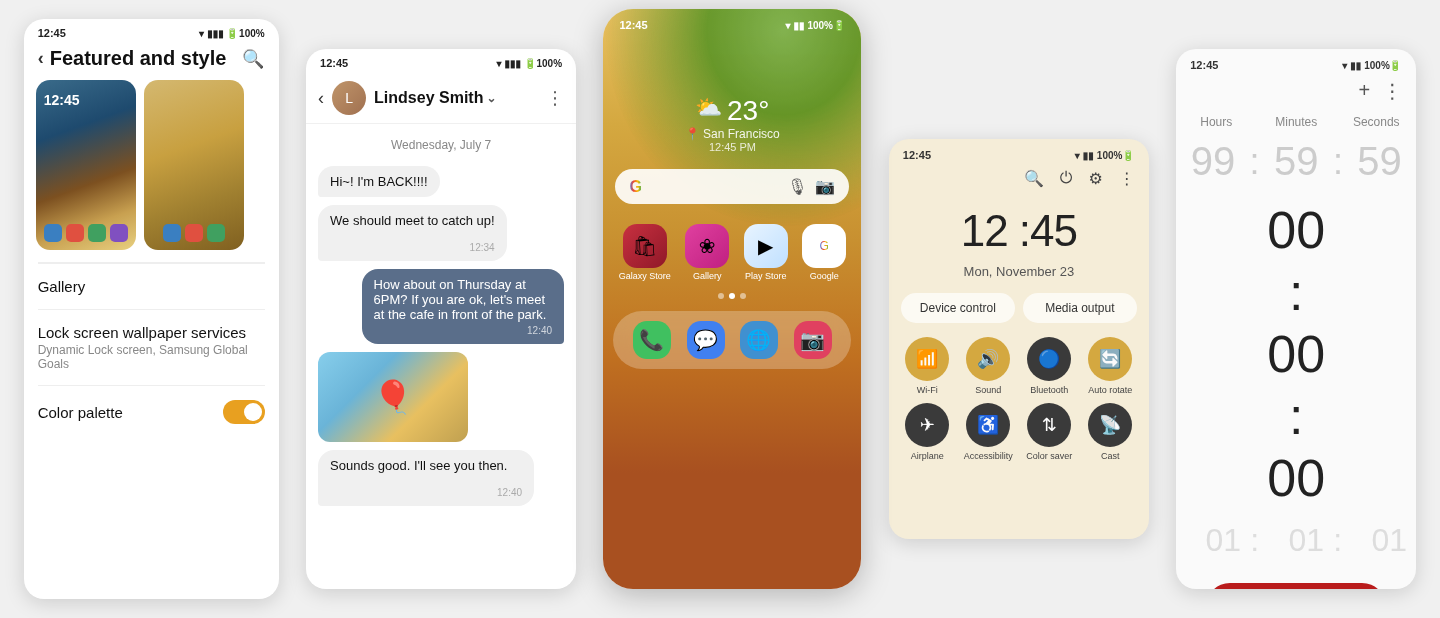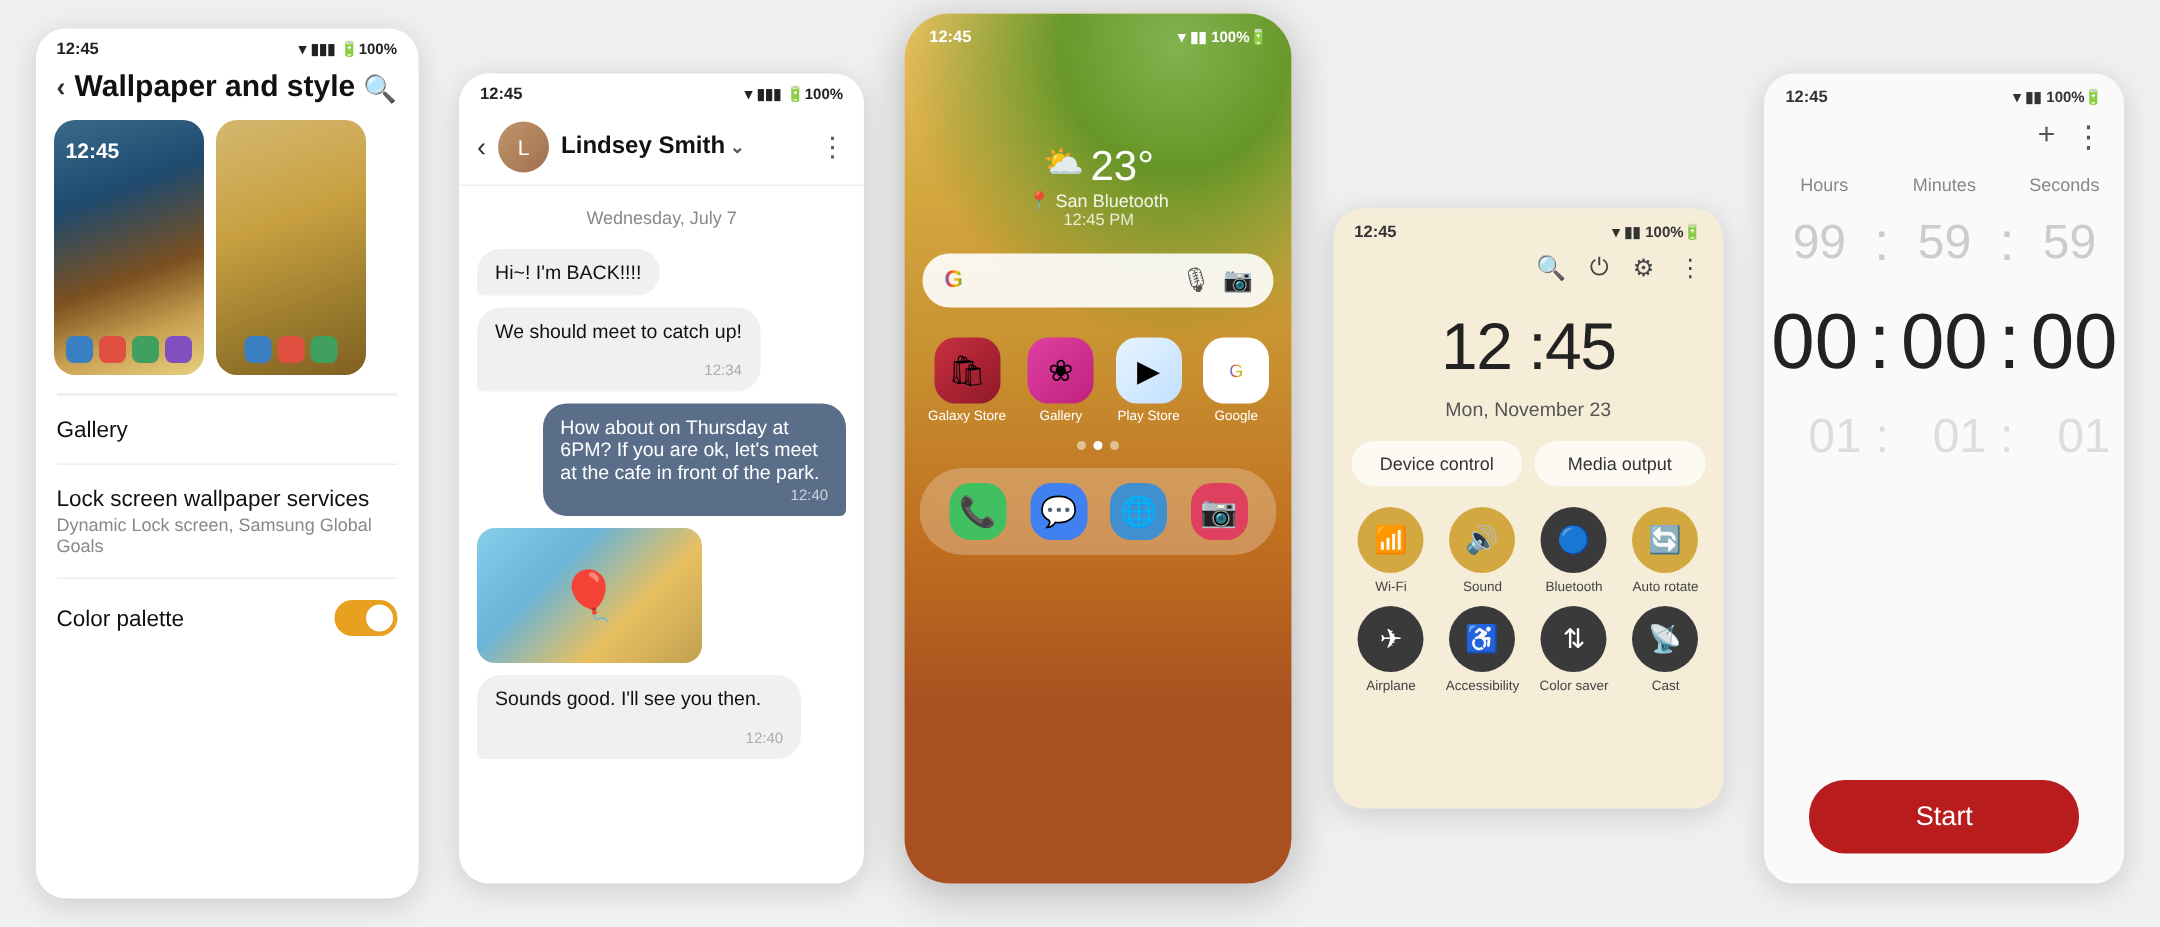--- a/index.html
+++ b/index.html
@@ -501,34 +501,35 @@
       text-align: center;
       flex: 1;
     }
     .timer-values-row {
       display: flex;
       justify-content: space-around;
       align-items: center;
       padding: 6px 0;
     }
     .timer-val {
-      font-size: 32px;
+      font-size: 40px;
       font-weight: 300;
       color: #ccc;
       flex: 1;
       text-align: center;
     }
     .timer-val.dim { color: #ccc; }
     .timer-colon { font-size: 36px; color: #ccc; font-weight: 300; }
     .timer-main-display {
       display: flex;
       justify-content: center;
       align-items: center;
       padding: 10px 0;
       gap: 2px;
+      flex-direction: column;
     }
     .timer-main-val {
       font-size: 52px;
       font-weight: 300;
       color: #222;
       min-width: 68px;
       text-align: center;
     }
     .timer-main-colon {
       font-size: 52px;
@@ -571,21 +572,21 @@
     <span>12:45</span>
     <div class="status-icons">
       <span>▾</span>
       <span>▮▮▮</span>
       <span>🔋100%</span>
     </div>
   </div>
   <div class="wallpaper-header">
     <div class="wallpaper-title">
       <span class="back-icon">‹</span>
-      <span>Wallpaper and style</span>
+      <span>Featured and style</span>
     </div>
     <span class="search-icon-btn">🔍</span>
   </div>
   <div class="wallpaper-previews">
     <div class="preview-thumb thumb1">
       <div class="thumb-time">12:45</div>
       <div style="position:absolute;bottom:8px;left:0;right:0;display:flex;justify-content:center;gap:4px;">
         <div class="thumb-app-icon blue"></div>
         <div class="thumb-app-icon red"></div>
         <div class="thumb-app-icon green"></div>
@@ -670,21 +671,21 @@
       <span style="color:#fff;">100%🔋</span>
     </div>
   </div>
   <div class="home-weather">
     <div class="weather-temp">
       <span class="weather-icon-emoji">⛅</span>
       <span>23°</span>
     </div>
     <div class="weather-city">
       <span>📍</span>
-      <span>San Bluetooth</span>
+      <span>San Francisco</span>
     </div>
     <div class="weather-time">12:45 PM</div>
   </div>
   <div class="home-search-bar">
     <span class="g-logo">G</span>
     <div style="display:flex;gap:8px;">
       <span class="search-mic">🎙</span>
       <span class="search-cam">📷</span>
     </div>
   </div>

